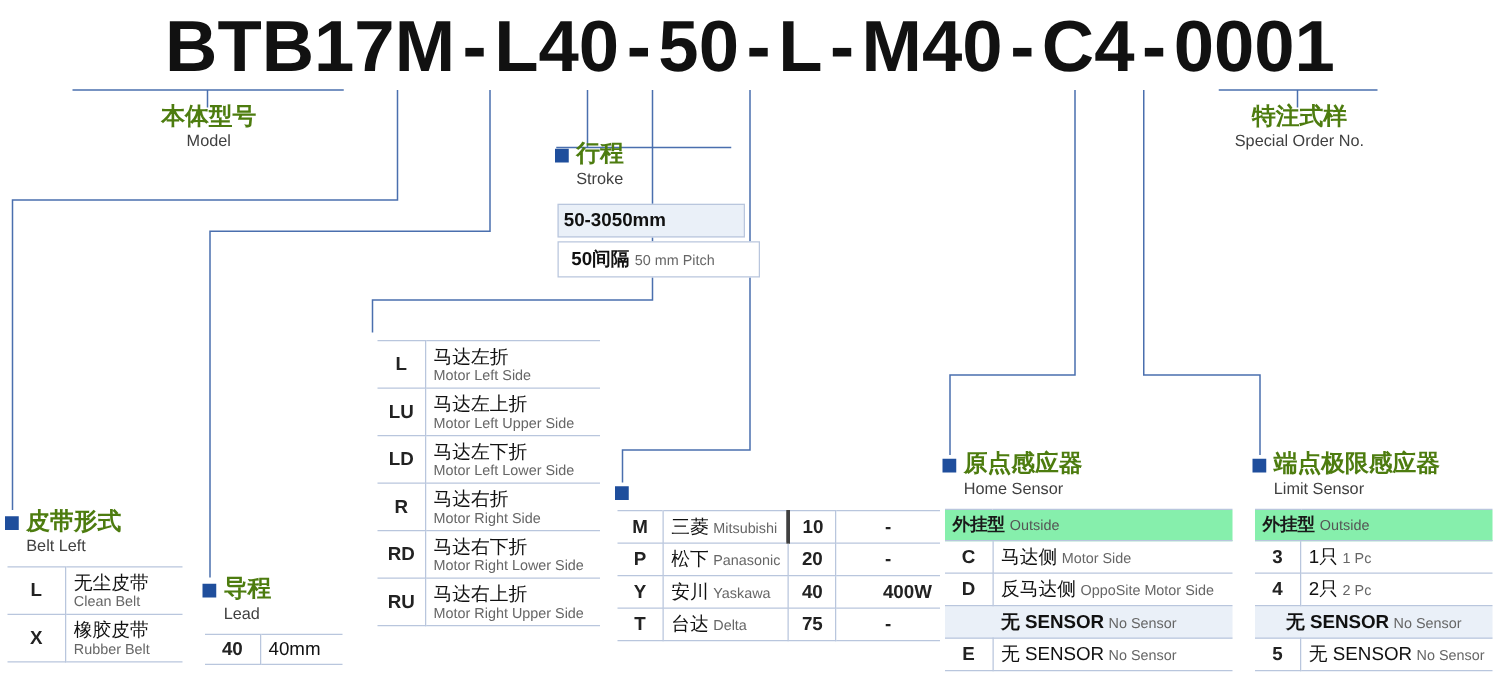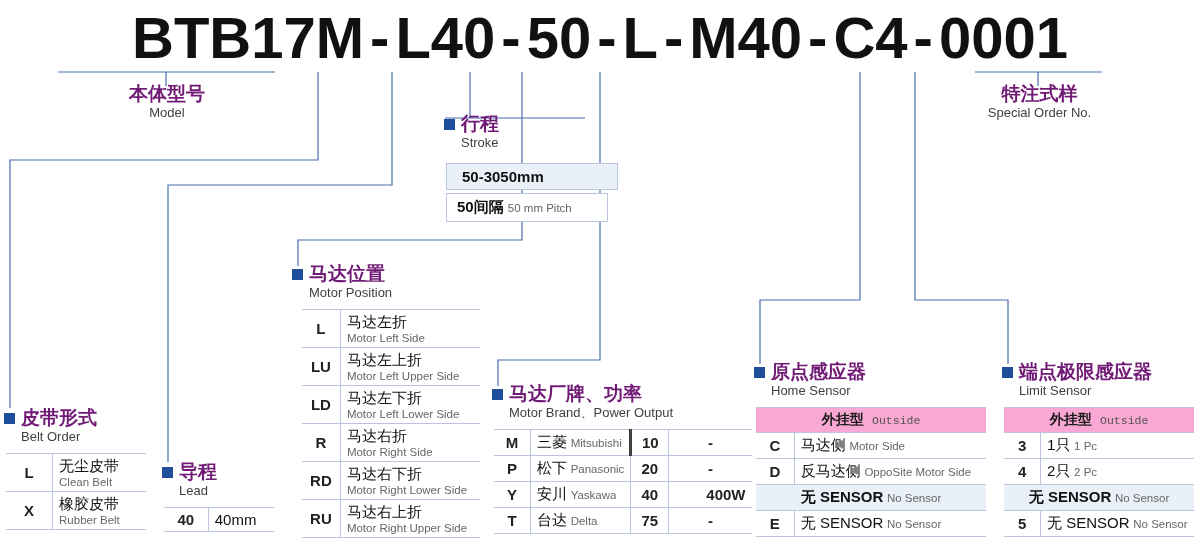--- a/index.html
+++ b/index.html
@@ -20,47 +20,47 @@
   .partnum span{display:inline-block;}
   .pn-sep{padding:0 6px;}
 
   
   svg.lines{position:absolute;left:0;top:0;width:1200px;height:546px;}
 
   
   .blk{position:absolute;}
   .blk .hd{display:flex;align-items:flex-start;}
   .sq{width:11px;height:11px;background:#1f4e9c;margin-top:5px;margin-right:6px;flex:0 0 auto;}
-  .t-cn{font-size:19px;font-weight:bold;color:#701a75;line-height:20px;white-space:nowrap;}
+  .t-cn{font-size:19px;font-weight:bold;color:#4d7c0f;line-height:20px;white-space:nowrap;}
   .t-en{font-size:13px;color:#404040;line-height:16px;white-space:nowrap;margin-top:1px;}
   .ctr{text-align:center;}
 
   
   table.opt{border-collapse:collapse;font-size:13px;}
   table.opt td{
     border-bottom:1px solid #b9c6dd;
     padding:3px 6px;vertical-align:middle;white-space:nowrap;
   }
   td.code{
     text-align:center;font-size:15px;font-weight:bold;color:#222;
     border-right:1px solid #b9c6dd;min-width:24px;
   }
   .cn{font-size:15px;color:#111;}
   .en{font-size:11.5px;color:#666;}
   .row-top{border-top:1px solid #b9c6dd;}
-  .hdrow td{background:#f9a8d4;font-size:14px;color:#1a1a1a;text-align:center;font-weight:bold;font-family:Liberation Mono, monospace;}
+  .hdrow td{background:#86efac;font-size:14px;color:#1a1a1a;font-weight:bold;}
   .hdrow td .en{font-weight:normal;color:#555;font-size:11.5px;}
   .nosensor{background:#eaf0f8;}
   .nosensor .cn{font-weight:bold;}
 
   
   .strokebox{
     border:1px solid #b9c6dd;background:#eaf0f8;
     font-size:15px;font-weight:bold;color:#111;
-    padding:4px 15px;white-space:nowrap;width:140px;
+    padding:4px 4px;white-space:nowrap;width:140px;
   }
   .pitchbox{
     border:1px solid #b9c6dd;background:#ffffff;
     font-size:15px;font-weight:bold;color:#111;
     padding:4px 10px;white-space:nowrap;width:140px;margin-top:3px;
   }
   .pitchbox .en{font-weight:normal;}
 </style>
 </head>
 <body>
@@ -122,21 +122,21 @@
         <span class="en">50 mm Pitch</span>
       </div>
     </div>
   </div>
 
   <div class="blk" style="left:4px;top:408px;">
     <div class="hd">
       <div class="sq"></div>
       <div>
         <div class="t-cn">皮带形式</div>
-        <div class="t-en">Belt Order</div>
+        <div class="t-en">Belt Left</div>
       </div>
     </div>
     <table class="opt" style="margin-top:8px;margin-left:2px;width:140px;">
       <tbody>
           <tr class="row-top">
         <td class="code">L</td>
         <td>
           <div class="cn">无尘皮带</div>
           <div class="en">Clean Belt</div>
         </td>
@@ -166,27 +166,20 @@
         <td class="code">40</td>
         <td>
           <div class="cn">40mm</div>
         </td>
       </tr>
     </tbody>
       </table>
   </div>
 
   <div class="blk" style="left:292px;top:264px;">
-    <div class="hd">
-      <div class="sq"></div>
-      <div>
-        <div class="t-cn">马达位置</div>
-        <div class="t-en">Motor Position</div>
-      </div>
-    </div>
     <table class="opt" style="margin-top:8px;margin-left:10px;width:178px;">
       <tbody>
           <tr class="row-top">
         <td class="code">L</td>
         <td>
           <div class="cn">马达左折</div>
           <div class="en">Motor Left Side</div>
         </td>
       </tr>
       <tr>
@@ -224,24 +217,20 @@
           <div class="en">Motor Right Upper Side</div>
         </td>
       </tr>
     </tbody>
       </table>
   </div>
 
   <div class="blk" style="left:492px;top:384px;">
     <div class="hd">
       <div class="sq"></div>
-      <div>
-        <div class="t-cn">马达厂牌、功率</div>
-        <div class="t-en">Motor Brand、Power Output</div>
-      </div>
     </div>
     <table class="opt" style="margin-top:8px;margin-left:2px;width:238px;">
       <tbody>
           <tr class="row-top">
         <td class="code">M</td>
         <td style="border-right:3px solid #404040;">
           <span class="cn">三菱</span>
           <span class="en">Mitsubishi</span>
         </td>
         <td class="code">10</td>

